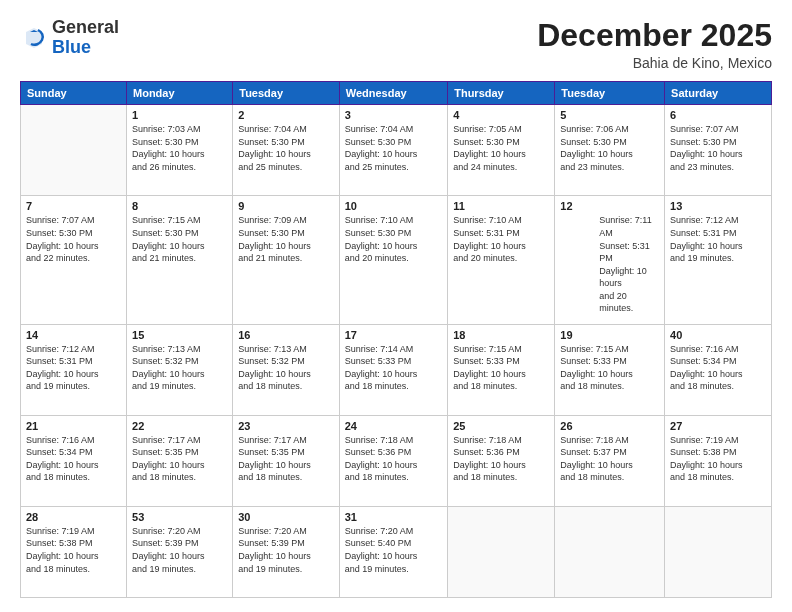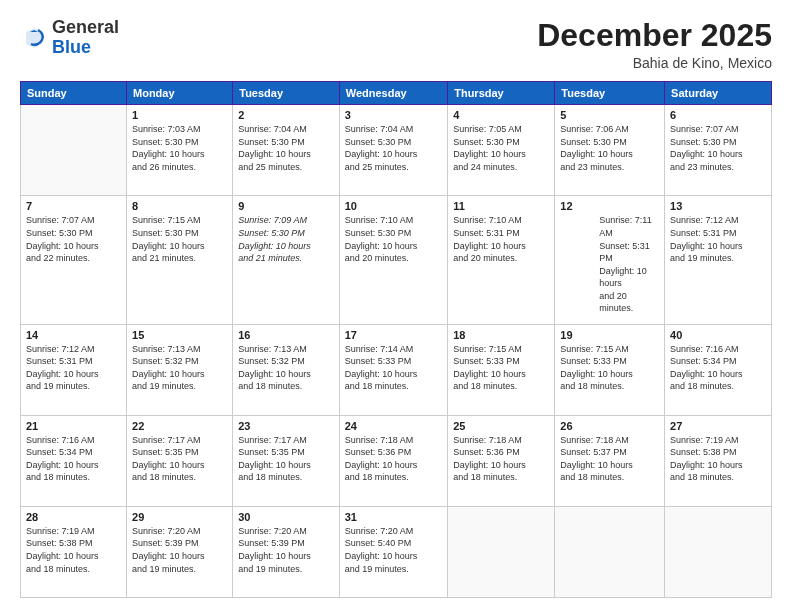--- a/index.html
+++ b/index.html
@@ -180,21 +180,21 @@
           </td>
           <td>
             <div class="day-number">8</div>
             <div class="day-info" style="white-space: pre-line;">Sunrise: 7:15 AM
 Sunset: 5:30 PM
 Daylight: 10 hours
 and 21 minutes.</div>
           </td>
           <td>
             <div class="day-number">9</div>
-            <div class="day-info" style="white-space: pre-line; font-style: italic;">Sunrise: 7:09 AM
+            <div class="day-info" style="white-space: pre-line;">Sunrise: 7:09 AM
 Sunset: 5:30 PM
 Daylight: 10 hours
 and 21 minutes.</div>
           </td>
           <td>
             <div class="day-number">10</div>
             <div class="day-info" style="white-space: pre-line;">Sunrise: 7:10 AM
 Sunset: 5:30 PM
 Daylight: 10 hours
 and 20 minutes.</div>
@@ -325,21 +325,21 @@
         </tr>
         <tr>
           <td>
             <div class="day-number">28</div>
             <div class="day-info" style="white-space: pre-line;">Sunrise: 7:19 AM
 Sunset: 5:38 PM
 Daylight: 10 hours
 and 18 minutes.</div>
           </td>
           <td>
-            <div class="day-number">29</div>
+            <div class="day-number">53</div>
             <div class="day-info" style="white-space: pre-line;">Sunrise: 7:20 AM
 Sunset: 5:39 PM
 Daylight: 10 hours
 and 19 minutes.</div>
           </td>
           <td>
             <div class="day-number">30</div>
             <div class="day-info" style="white-space: pre-line;">Sunrise: 7:20 AM
 Sunset: 5:39 PM
 Daylight: 10 hours

